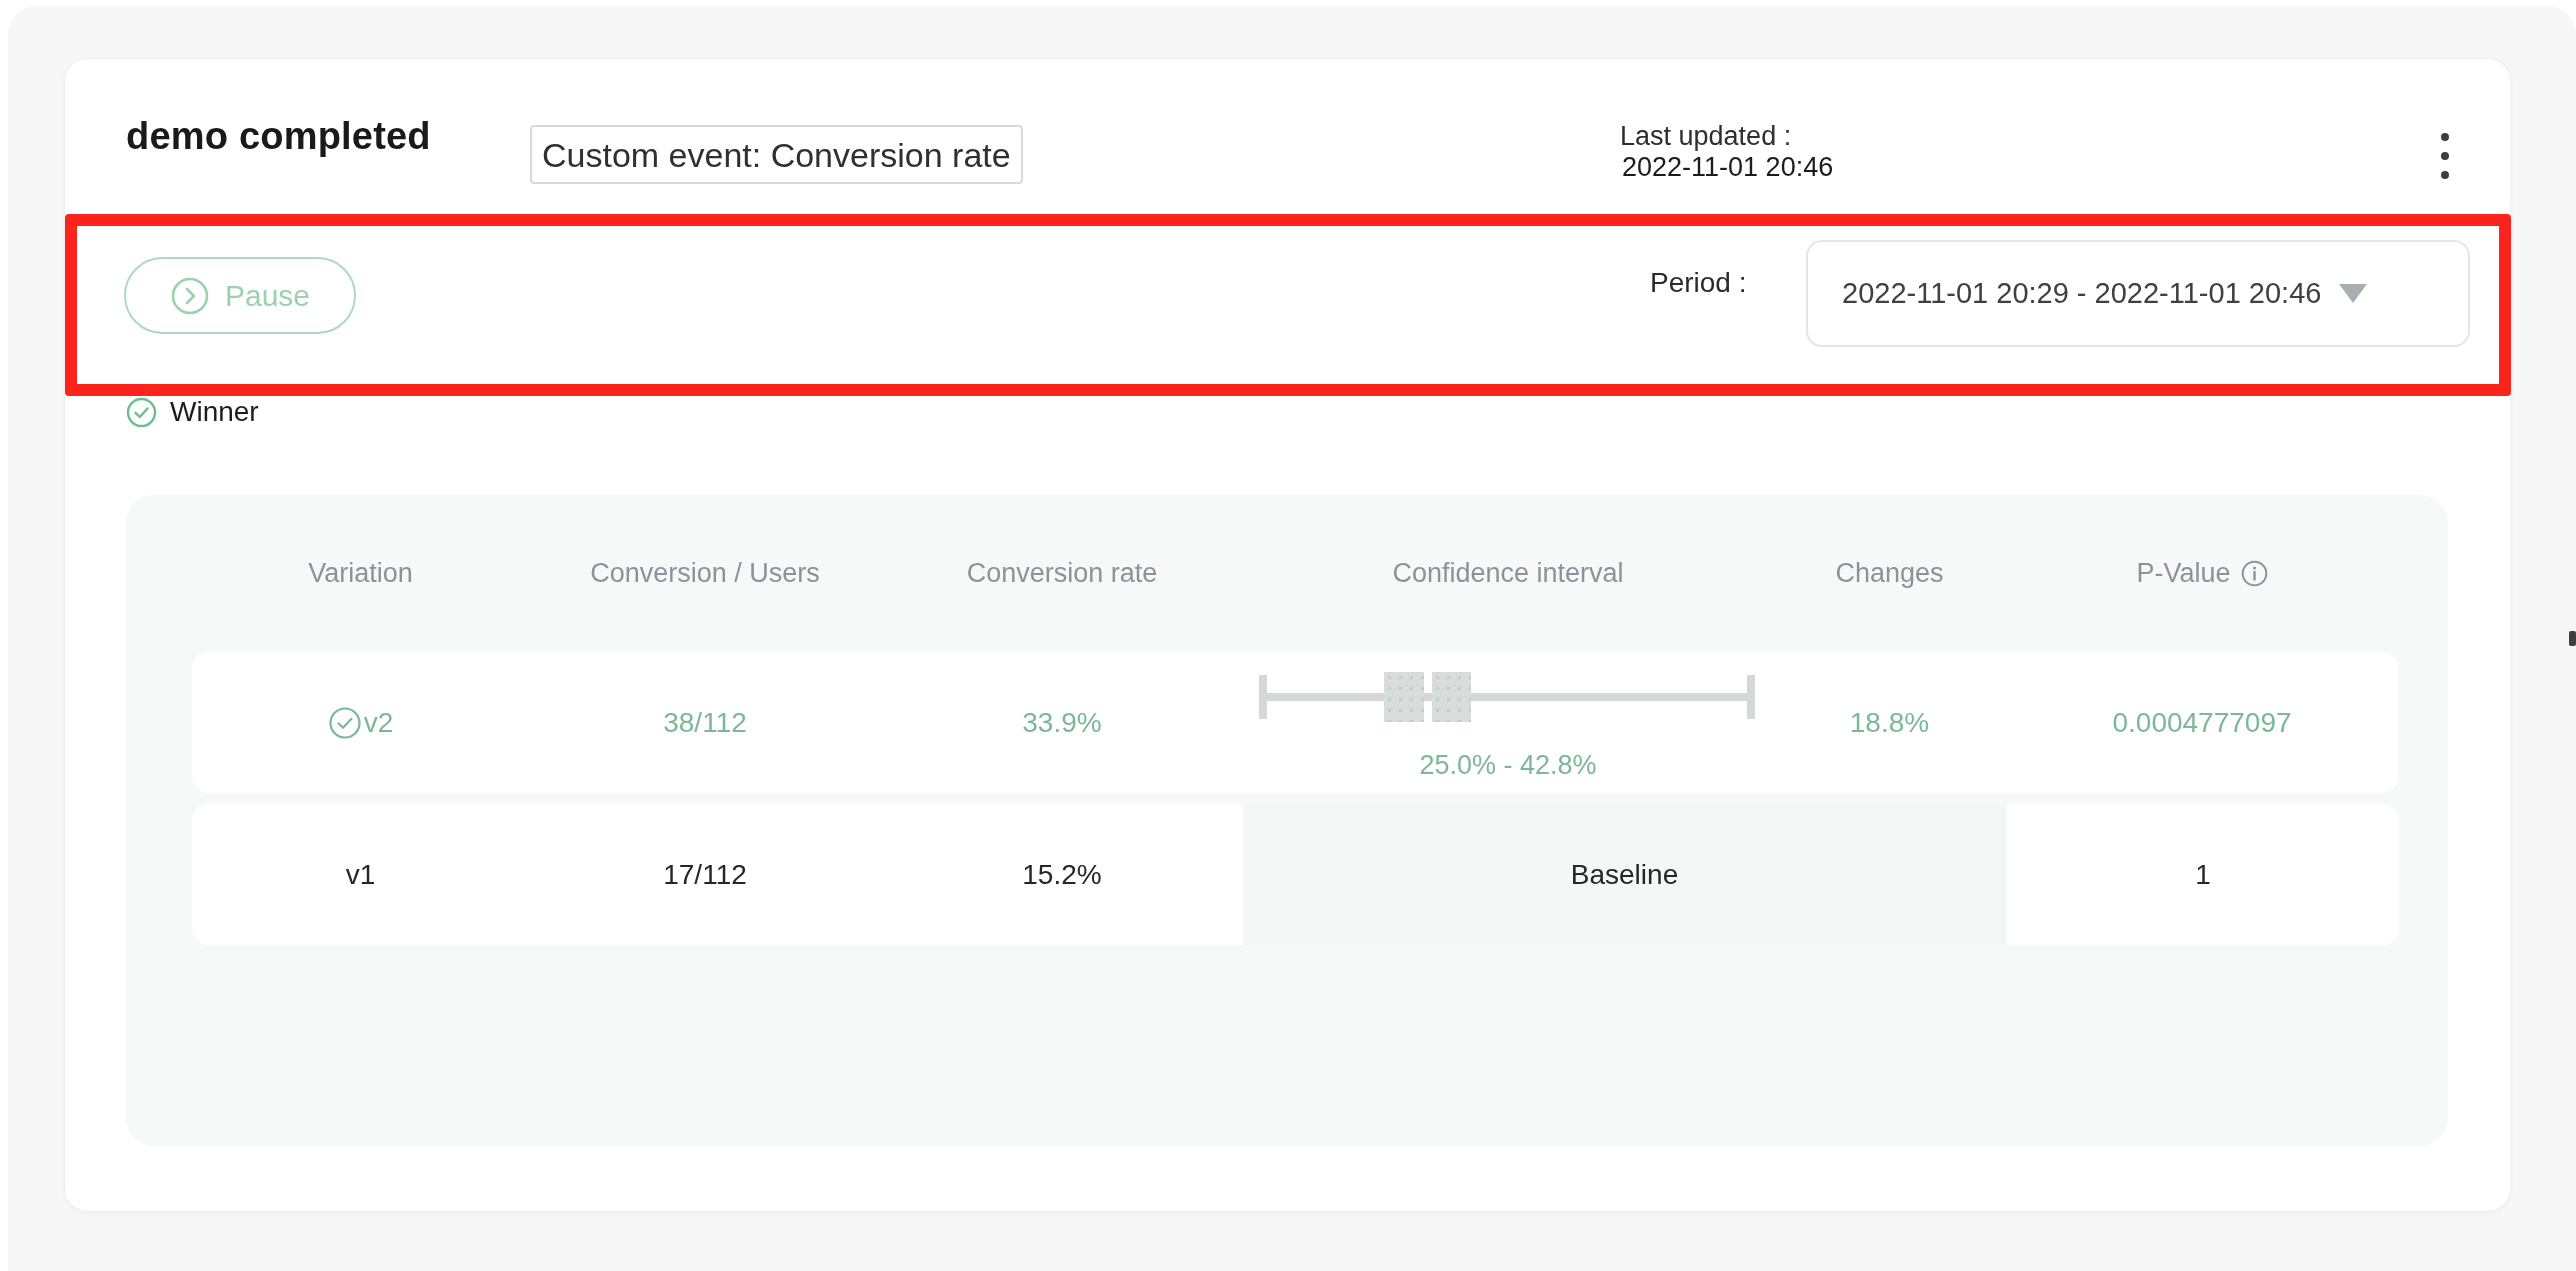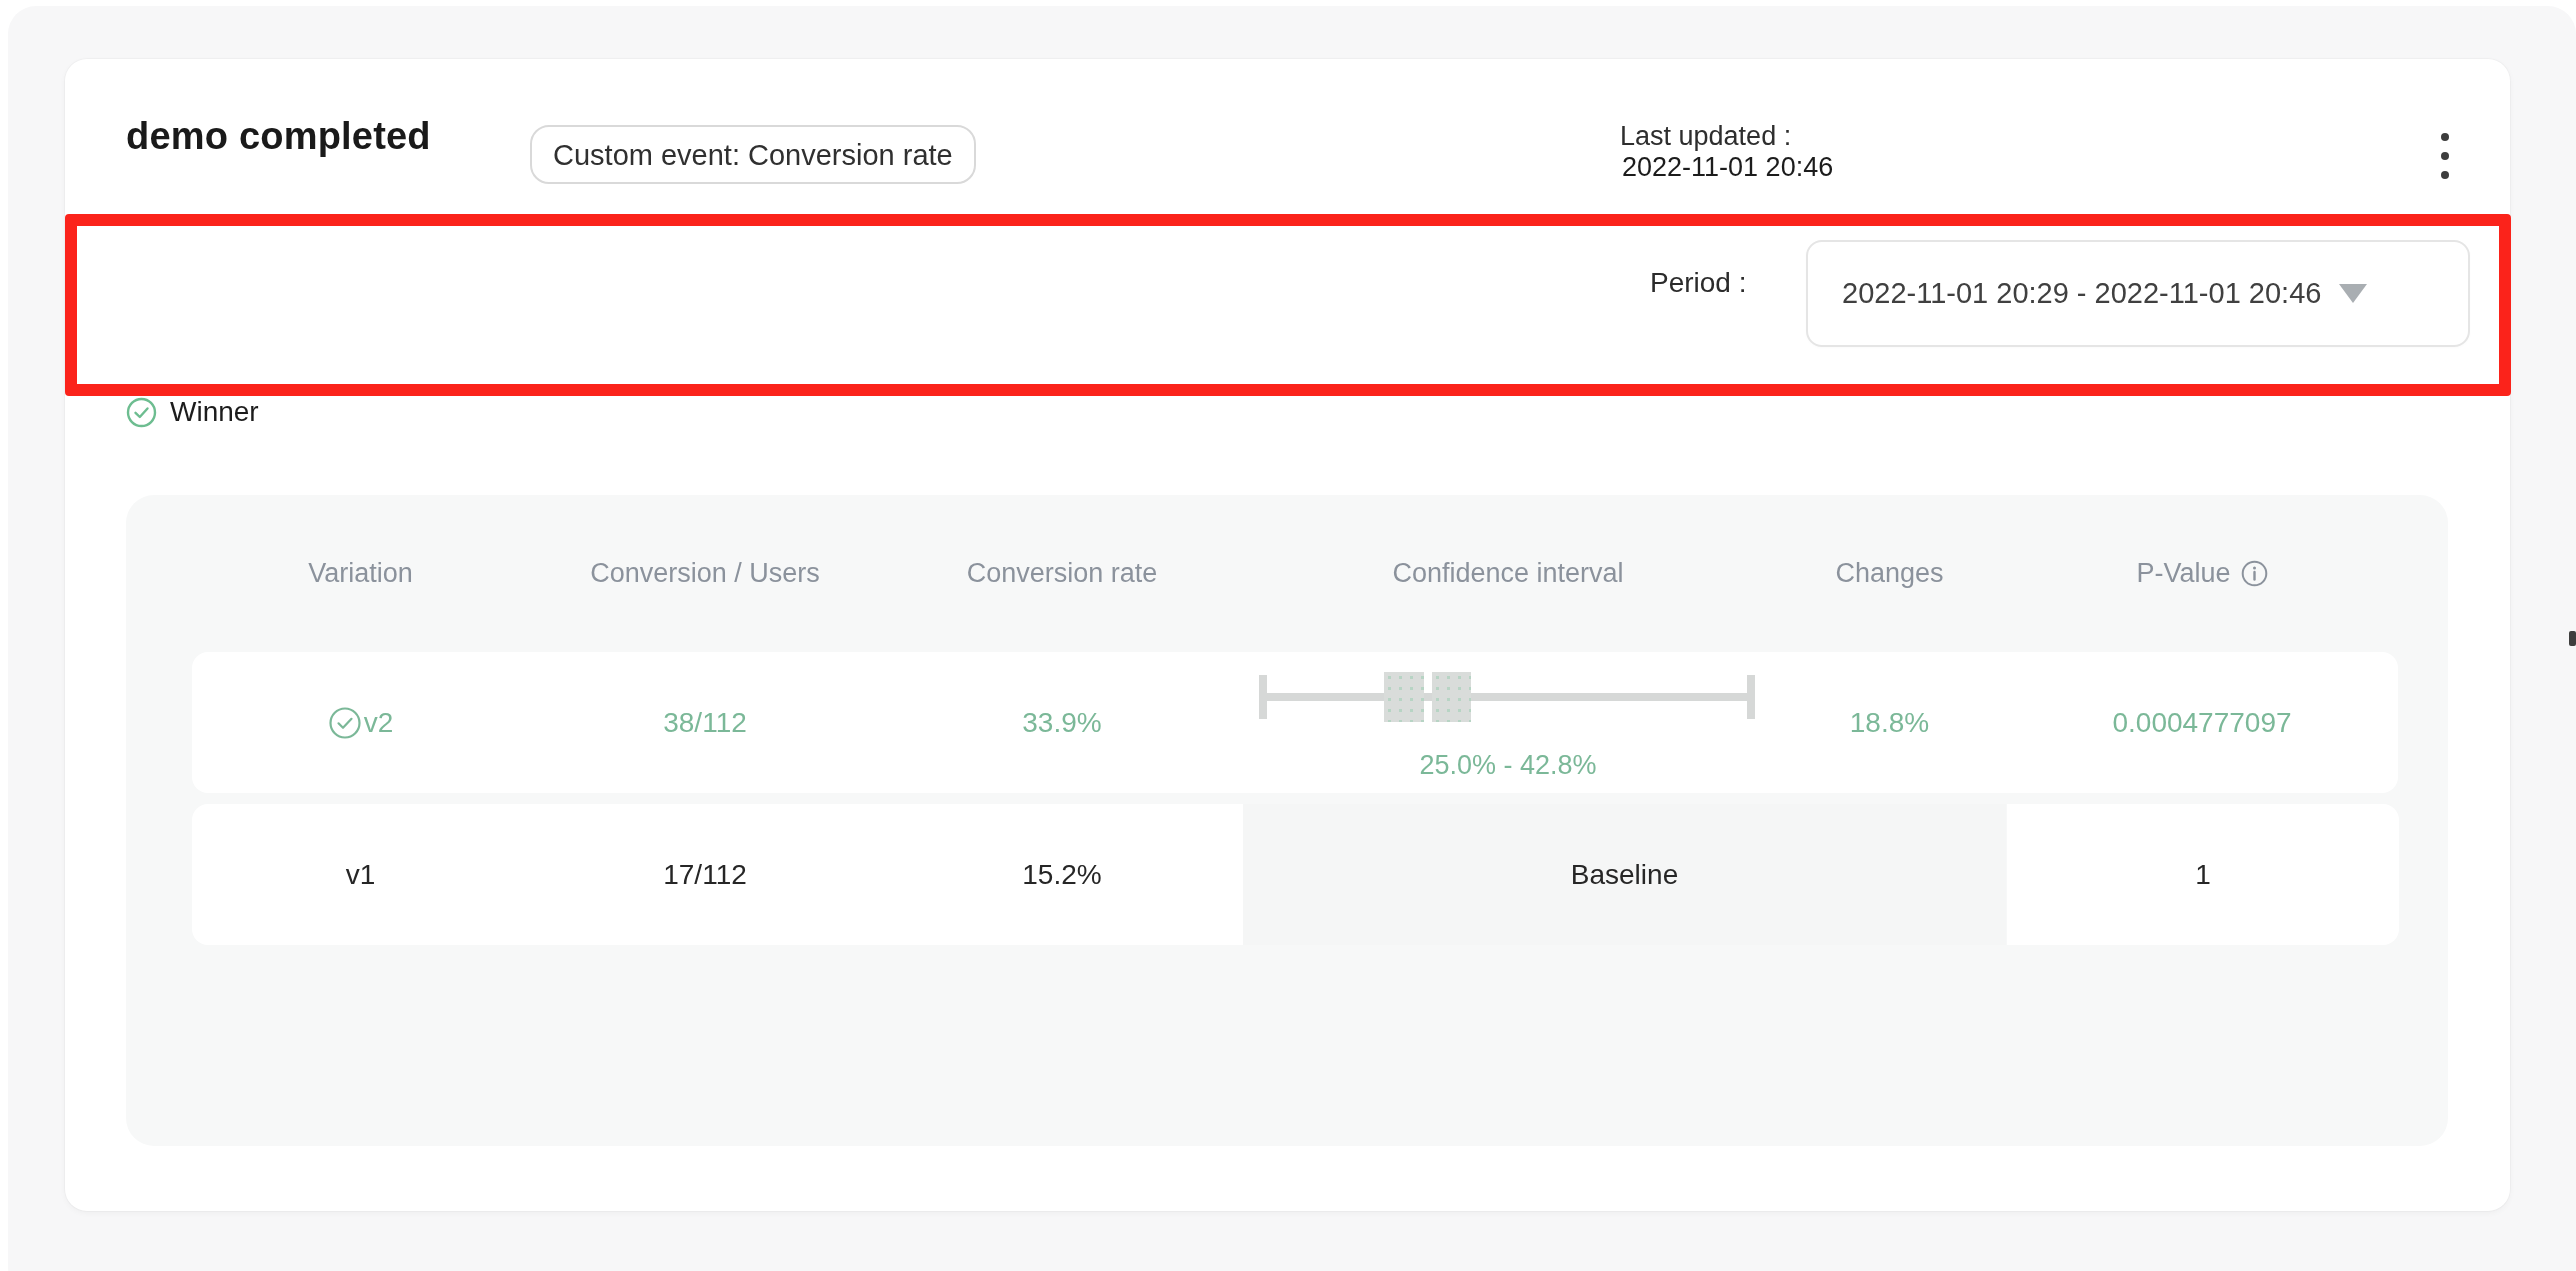--- a/index.html
+++ b/index.html
@@ -11,22 +11,22 @@
                 background:var(--page-bg,#f7f7f8); border-radius:28px; }
 
   .card { position:absolute; left:65px; top:59px; width:2445px; height:1152px;
           background:#ffffff; border-radius:22px;
           box-shadow:0 0 0 1px rgba(0,0,0,0.025), 0 2px 6px rgba(0,0,0,0.04); }
 
   
   .title { position:absolute; left:61px; top:56px; font-size:38px; font-weight:bold;
            color:#1a1a1a; letter-spacing:0.2px; }
   .event-badge { position:absolute; left:465px; top:66px; height:59px; line-height:56px;
-                 padding:0 21px; border:2px solid #d9d9d9; border-radius:19px;
-                 font-size:29px; color:#303030; background:#fff; }
+                 padding:0 10px; border:2px solid #d9d9d9; border-radius:4px;
+                 font-size:34px; color:#303030; background:#fff; }
   .meta { position:absolute; left:1513px; top:62px; height:69px; display:flex; align-items:center;flex-direction:column; }
   .meta-label { font-size:27px; color:#2e2e2e; }
   .meta-value { font-size:27px; color:#1c1c1c; margin-left:44px; }
   .refresh-btn { position:absolute; left:2037px; top:62px; width:243px; height:69px;
                  background:#fff; border:2px solid #dcdcdc; border-radius:10px;
                  display:flex; align-items:center; justify-content:center; gap:16px;
                  font-size:28px; color:#222; cursor:pointer;
                  box-shadow:0 2px 3px rgba(0,0,0,0.03); }
   .kebab { position:absolute; left:2358px; top:64px; width:44px; height:65px;
            display:flex; flex-direction:column; align-items:center; justify-content:center;
@@ -119,20 +119,29 @@
       <span class="meta-value">2022-11-01 20:46</span>
     </div>
 
 
     <div class="kebab">
       <i></i>
         <i></i>
         <i></i>
     </div>
 
+    <div class="pause-btn">
+      <span>
+        <svg width="40" height="40" viewBox="0 0 40 40">
+          <circle cx="20" cy="20" r="17" fill="none" stroke="#9bd1ae" stroke-width="2.6"></circle>
+          <path d="M17 13 L24 20 L17 27" fill="none" stroke="#9bd1ae" stroke-width="2.6" stroke-linecap="round" stroke-linejoin="round"></path>
+        </svg>
+      </span>
+      <span>Pause</span>
+    </div>
 
     <div class="period-label">Period :</div>
     <div class="period-select">
       <span>2022-11-01 20:29 - 2022-11-01 20:46</span>
       <span class="caret-down"></span>
     </div>
 
     <div class="winner-legend">
       <span>
         <svg width="31" height="31" viewBox="0 0 31 31">

